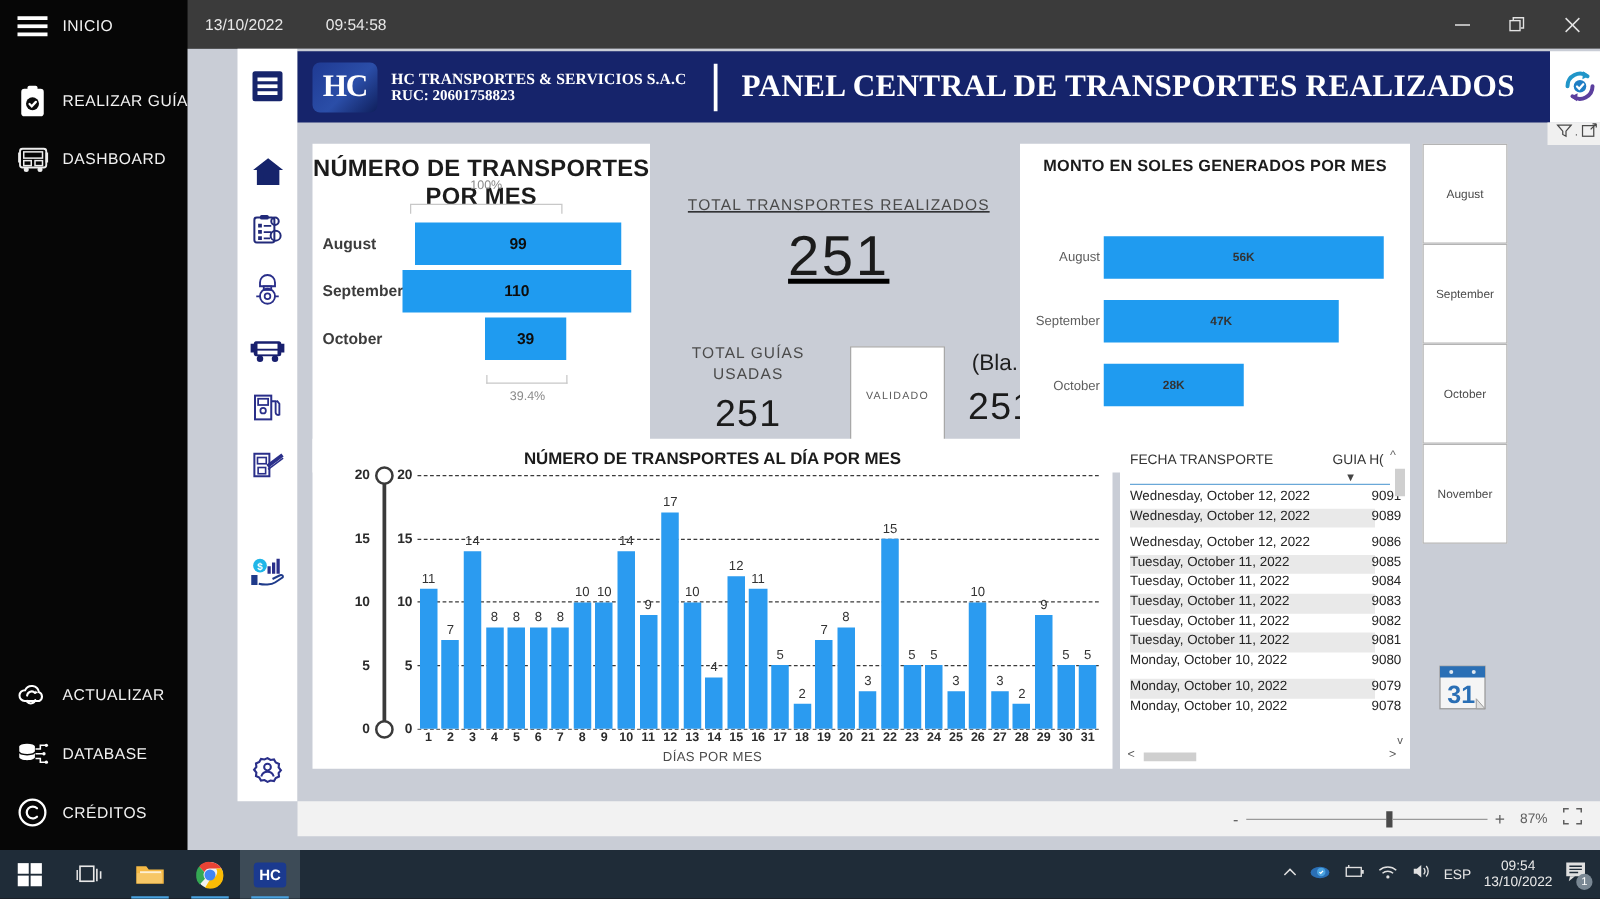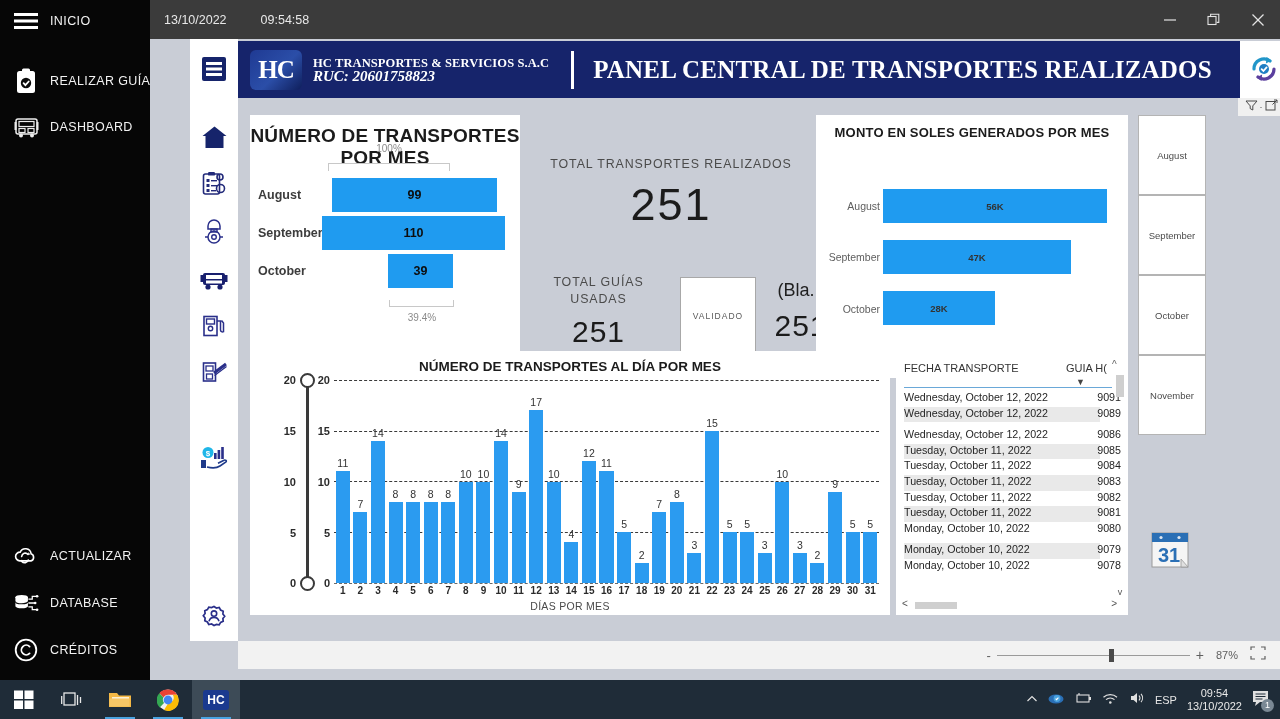--- a/index.html
+++ b/index.html
@@ -43,21 +43,21 @@
 
   
   .rpt-header { position:absolute; left:0; top:2px; width:1002px; height:57px;
      background:#16246b; display:flex; align-items:center; }
   .hc-logo { width:52px; height:40px; margin-left:12px; border-radius:6px;
      background:linear-gradient(135deg,#1f3a93 0%,#2b4ea8 55%,#0f1f5c 100%);
      display:flex; align-items:center; justify-content:center;
      color:#fff; font-family:"Liberation Serif", serif; font-weight:bold; font-size:25px; letter-spacing:-1px; }
   .hc-names { margin-left:11px; color:#fff; font-family:"Liberation Serif", serif; }
   .hc-name1 { font-size:12.5px; font-weight:bold; letter-spacing:.1px; line-height:14px; }
-  .hc-name2 { font-size:15px; font-style:italic; font-weight:bold; line-height:13px; }
+  .hc-name2 { font-size:12px; font-weight:bold; line-height:13px; }
   .hdr-divider { width:3px; height:38px; background:#ffffff; margin-left:22px; }
   .rpt-title { color:#ffffff; font-family:"Liberation Serif", serif; font-weight:bold;
      font-size:25px; letter-spacing:.2px; margin-left:19px; white-space:nowrap; }
 
   .refresh-box { position:absolute; left:1002px; top:2px; width:47px; height:57px; background:#fff; }
   .filt-row { position:absolute; left:1000px; top:59px; width:46px; height:18px;
      background:#f0f0f0; display:flex; align-items:center; justify-content:center; gap:2px; }
 
   
   .card { position:absolute; background:#ffffff; }
@@ -389,21 +389,21 @@
         </div>
         <div class="fun-row" style="left:8px; top:139px; width:256px;">
           <span class="fun-label" style="width:72px;">October</span>
           <span class="fun-bar" style="width:65px; margin-left:58px;">39</span>
         </div>
 
         <div class="fun-tick down" style="left:139px; top:191px; width:65px;"></div>
         <div class="fun-ref" style="left:120px; top:197px; width:104px;">39.4%</div>
       </div>
 
-      <div style="position:absolute; left:290px; top:76px; width:286px; height:263px;">
+      <div style="position:absolute; left:290px; top:76px; width:286px; height:263px;text-decoration:underline;">
         <div class="kpi-label" style="margin-top:41px;">TOTAL TRANSPORTES REALIZADOS</div>
         <div class="kpi-value" style="margin-top:6px;">251</div>
 
         <div style="position:absolute; left:8px; top:159px; width:125px;">
           <div class="kpi-label">TOTAL GUÍAS USADAS</div>
           <div class="kpi-value-sm" style="margin-top:7px;">251</div>
         </div>
 
         <div class="validado-box" style="left:152px; top:162px; width:76px; height:78px;">
           <span class="validado-txt">VALIDADO</span>

